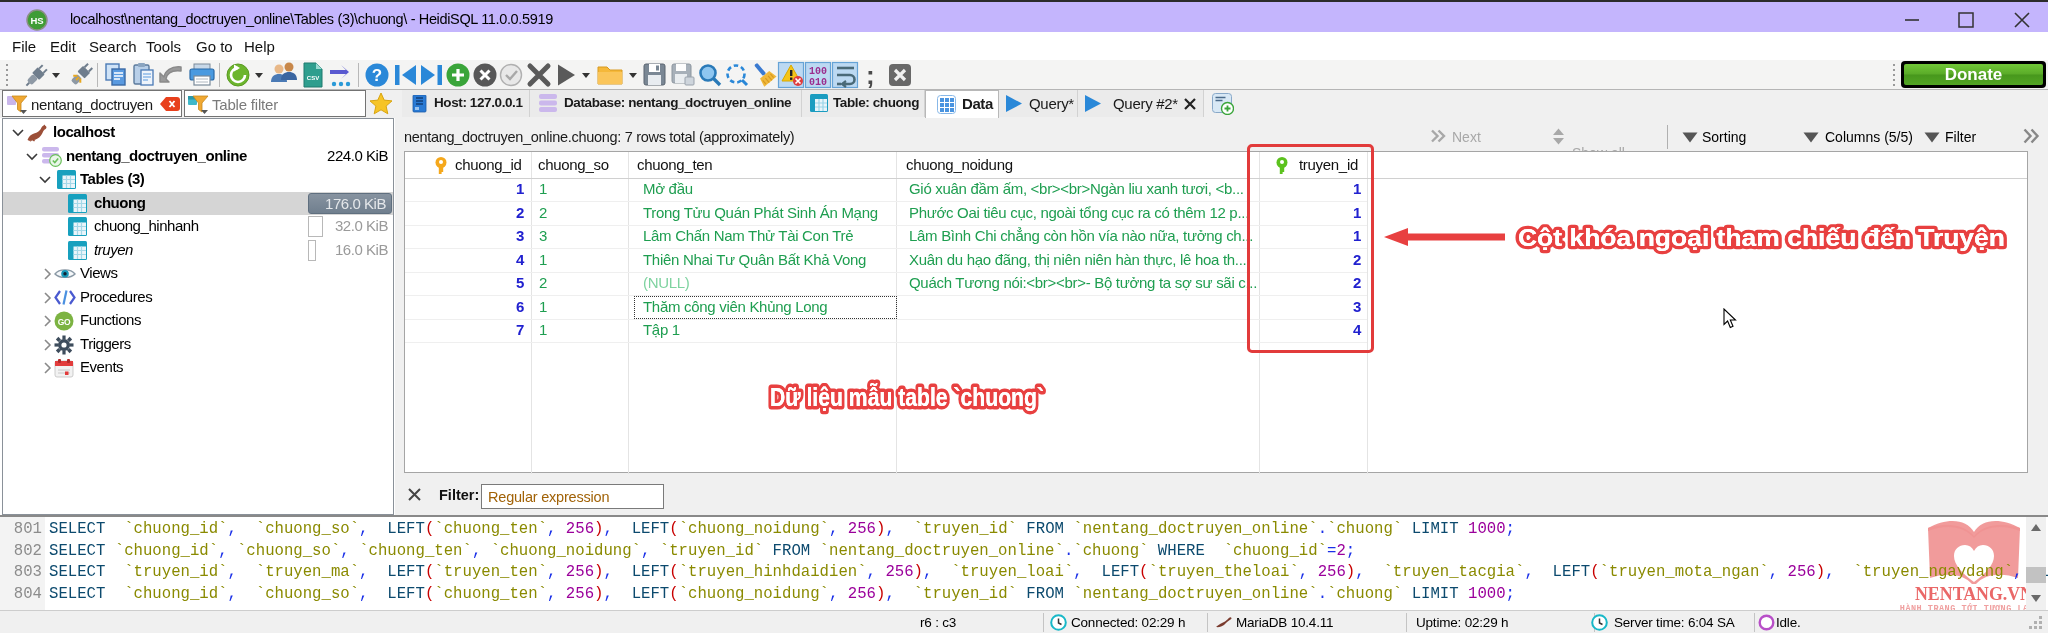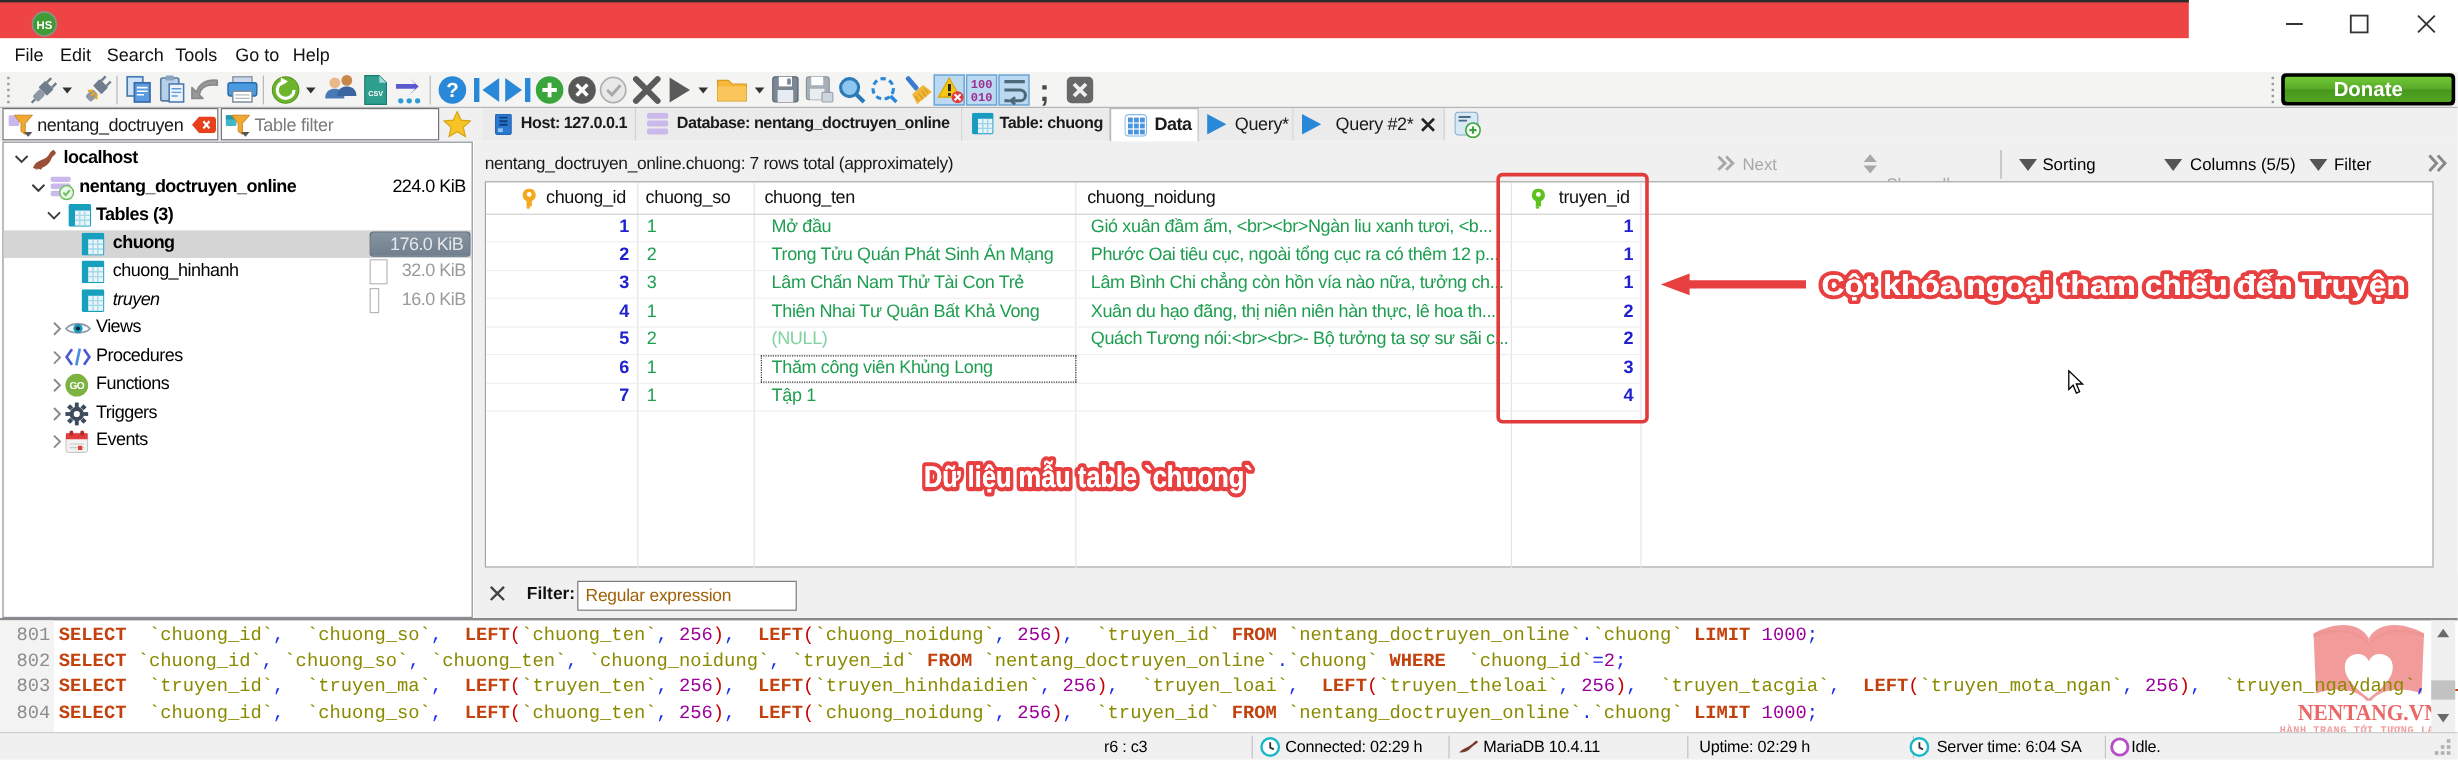--- a/index.html
+++ b/index.html
@@ -1,20 +1,20 @@
 <!DOCTYPE html>
 <html><head>
 <meta charset="utf-8">
 <style>
 * { margin:0; padding:0; box-sizing:border-box; }
 html,body { width:2048px; height:633px; background:#fff; font-family:"Liberation Sans",sans-serif; overflow:hidden; }
 .abs { position:absolute; }
 #app { position:absolute; left:0; top:0; width:2048px; height:633px; }
 
-#titlebar { position:absolute; left:0; top:0; width:1824px; height:32px; background:#ef4444; border-top:2px solid #2b2b2b; }
+#titlebar { position:absolute; left:0; top:0; width:2048px; height:32px; background:#c4b5fd; border-top:2px solid #2b2b2b; }
 #titletext { position:absolute; left:70px; top:9px; font-size:14.5px; letter-spacing:-0.35px; color:#000; }
 
 #menubar { position:absolute; left:0; top:32px; width:2048px; height:28px; background:#fff; }
 .menuitem { position:absolute; top:6px; font-size:15px; color:#111; }
 
 #toolbar { position:absolute; left:0; top:60px; width:2048px; height:30px; background:#f4f4f3; border-bottom:1px solid #b5b5b5; }
 
 #row2 { position:absolute; left:0; top:90px; width:2048px; height:28px; background:#f0f0f0; }
 .combo { position:absolute; top:0; height:27px; background:#fff; border:1px solid #737373; }
 .tab { position:absolute; top:0; height:27px; background:#ebebeb; border-right:1px solid #d2d2d2; font-size:13.5px; font-weight:bold; color:#1a1a1a; overflow:hidden; letter-spacing:-0.4px; }
@@ -28,40 +28,41 @@
 .gcell { position:absolute; font-size:15px; letter-spacing:-0.3px; white-space:nowrap; }
 .green { color:#1e9e50; }
 .bluenum { color:#2121cf; font-weight:bold; }
 .tab div, .combo div, .trow div, .stext, .menuitem, #titletext { white-space:nowrap; }
 #filterrow { position:absolute; left:0px; top:360px; width:1653px; height:33px; background:#f0f0f0; }
 
 #sqllog { position:absolute; left:0; top:515px; width:2048px; height:95px; background:#fff; border-top:2px solid #898989; font-family:"Liberation Mono",monospace; font-size:15.66px; white-space:pre; }
 #sqlgutter { position:absolute; left:0; top:0; width:45px; height:93px; background:#f3f3f3; }
 .sqlline { position:absolute; left:49px; height:21px; }
 .lnum { position:absolute; left:0; width:42px; text-align:right; color:#8c8c8c; }
-.kw { color:#c2410c; font-weight:bold; }
+.kw { color:#0c4a6e; font-weight:normal; }
 .id2 { color:#8a8a00; }
 .num { color:#9b009b; }
 .pr { color:#c80000; }
 .pu { color:#1a30e8; }
 
 #statusbar { position:absolute; left:0; top:610px; width:2048px; height:23px; background:#f0f0f0; border-top:1px solid #cdcdcd; font-size:13.5px; color:#000; letter-spacing:-0.2px; }
 .ssep { position:absolute; top:2px; width:1px; height:19px; background:#c4c4c4; }
 .stext { position:absolute; top:4px; }
 </style>
 </head>
 <body>
 <div id="app">
 
 <div id="titlebar">
   <svg class="abs" style="left:26px;top:7px" width="22" height="22" viewBox="0 0 22 22">
     <circle cx="11" cy="11" r="10" fill="#3f9c35"></circle>
     <circle cx="11" cy="11" r="10" fill="none" stroke="#8a8f85" stroke-width="1.5"></circle>
     <text x="11" y="15" font-size="9.5" font-weight="bold" fill="#fff" text-anchor="middle" font-family="Liberation Sans">HS</text>
   </svg>
+  <div id="titletext">localhost\nentang_doctruyen_online\Tables (3)\chuong\ - HeidiSQL 11.0.0.5919</div>
   <svg class="abs" style="left:1898px;top:9px" width="150" height="18" viewBox="0 0 150 18">
     <line x1="7" y1="9" x2="21" y2="9" stroke="#333" stroke-width="1.6"></line>
     <rect x="61" y="2" width="14" height="14" fill="none" stroke="#333" stroke-width="1.5"></rect>
     <path d="M117 2 L131 16 M131 2 L117 16" stroke="#333" stroke-width="1.6" fill="none"></path>
   </svg>
 </div>
 
 <div id="menubar">
   <div class="menuitem" style="left:12px">File</div>
   <div class="menuitem" style="left:50px">Edit</div>

